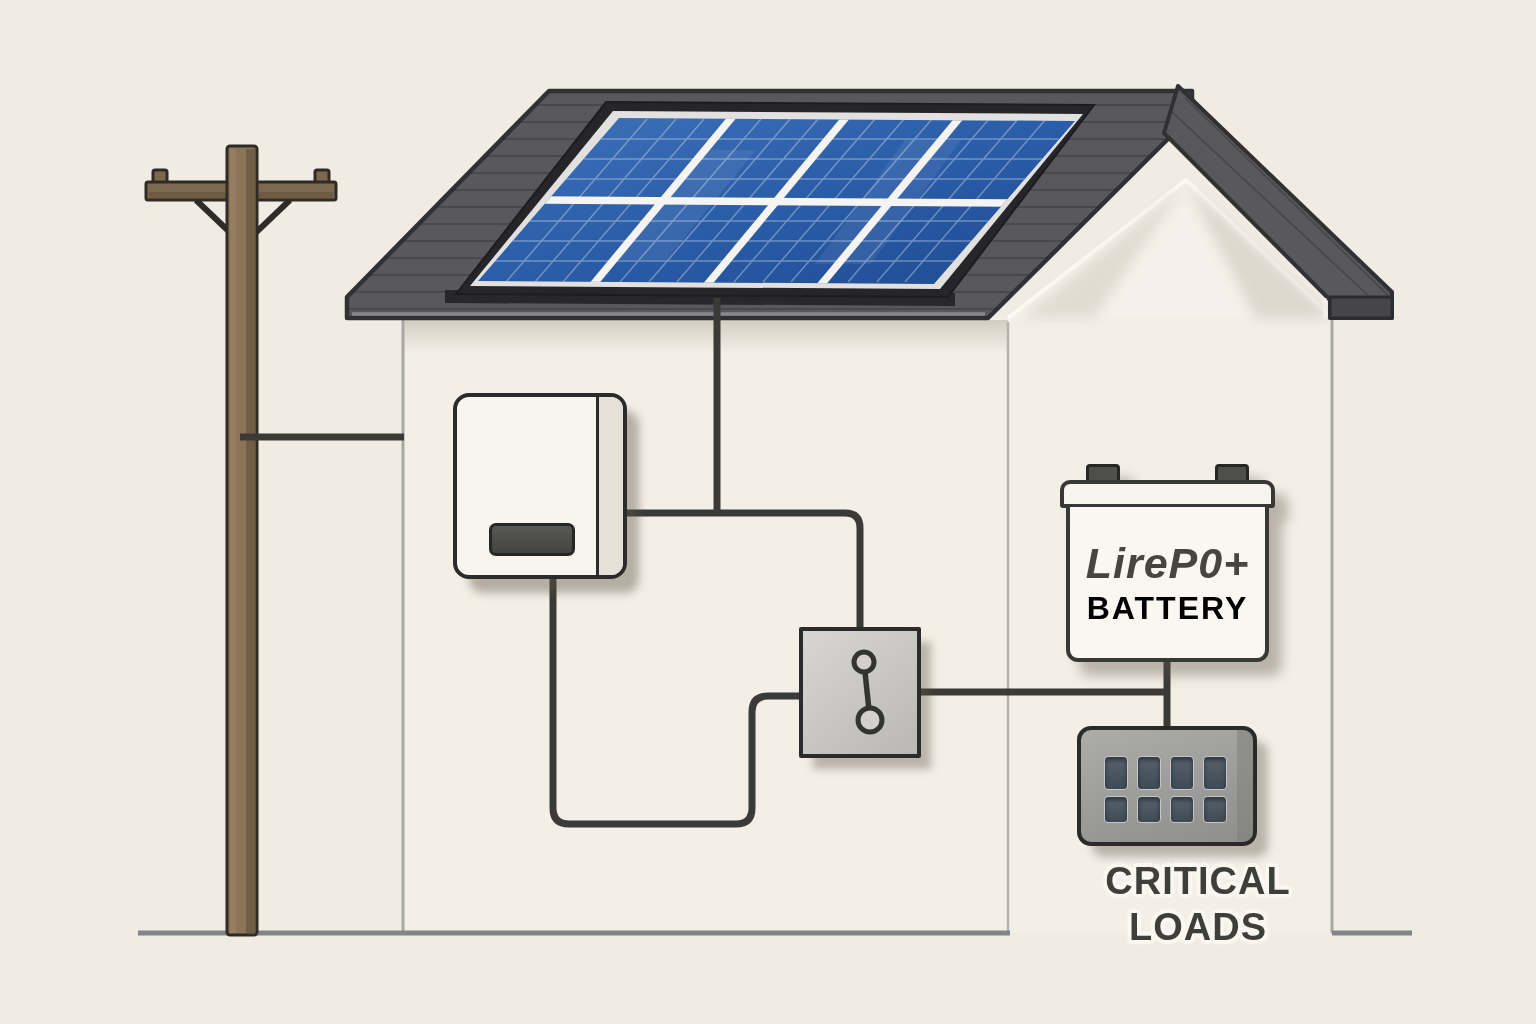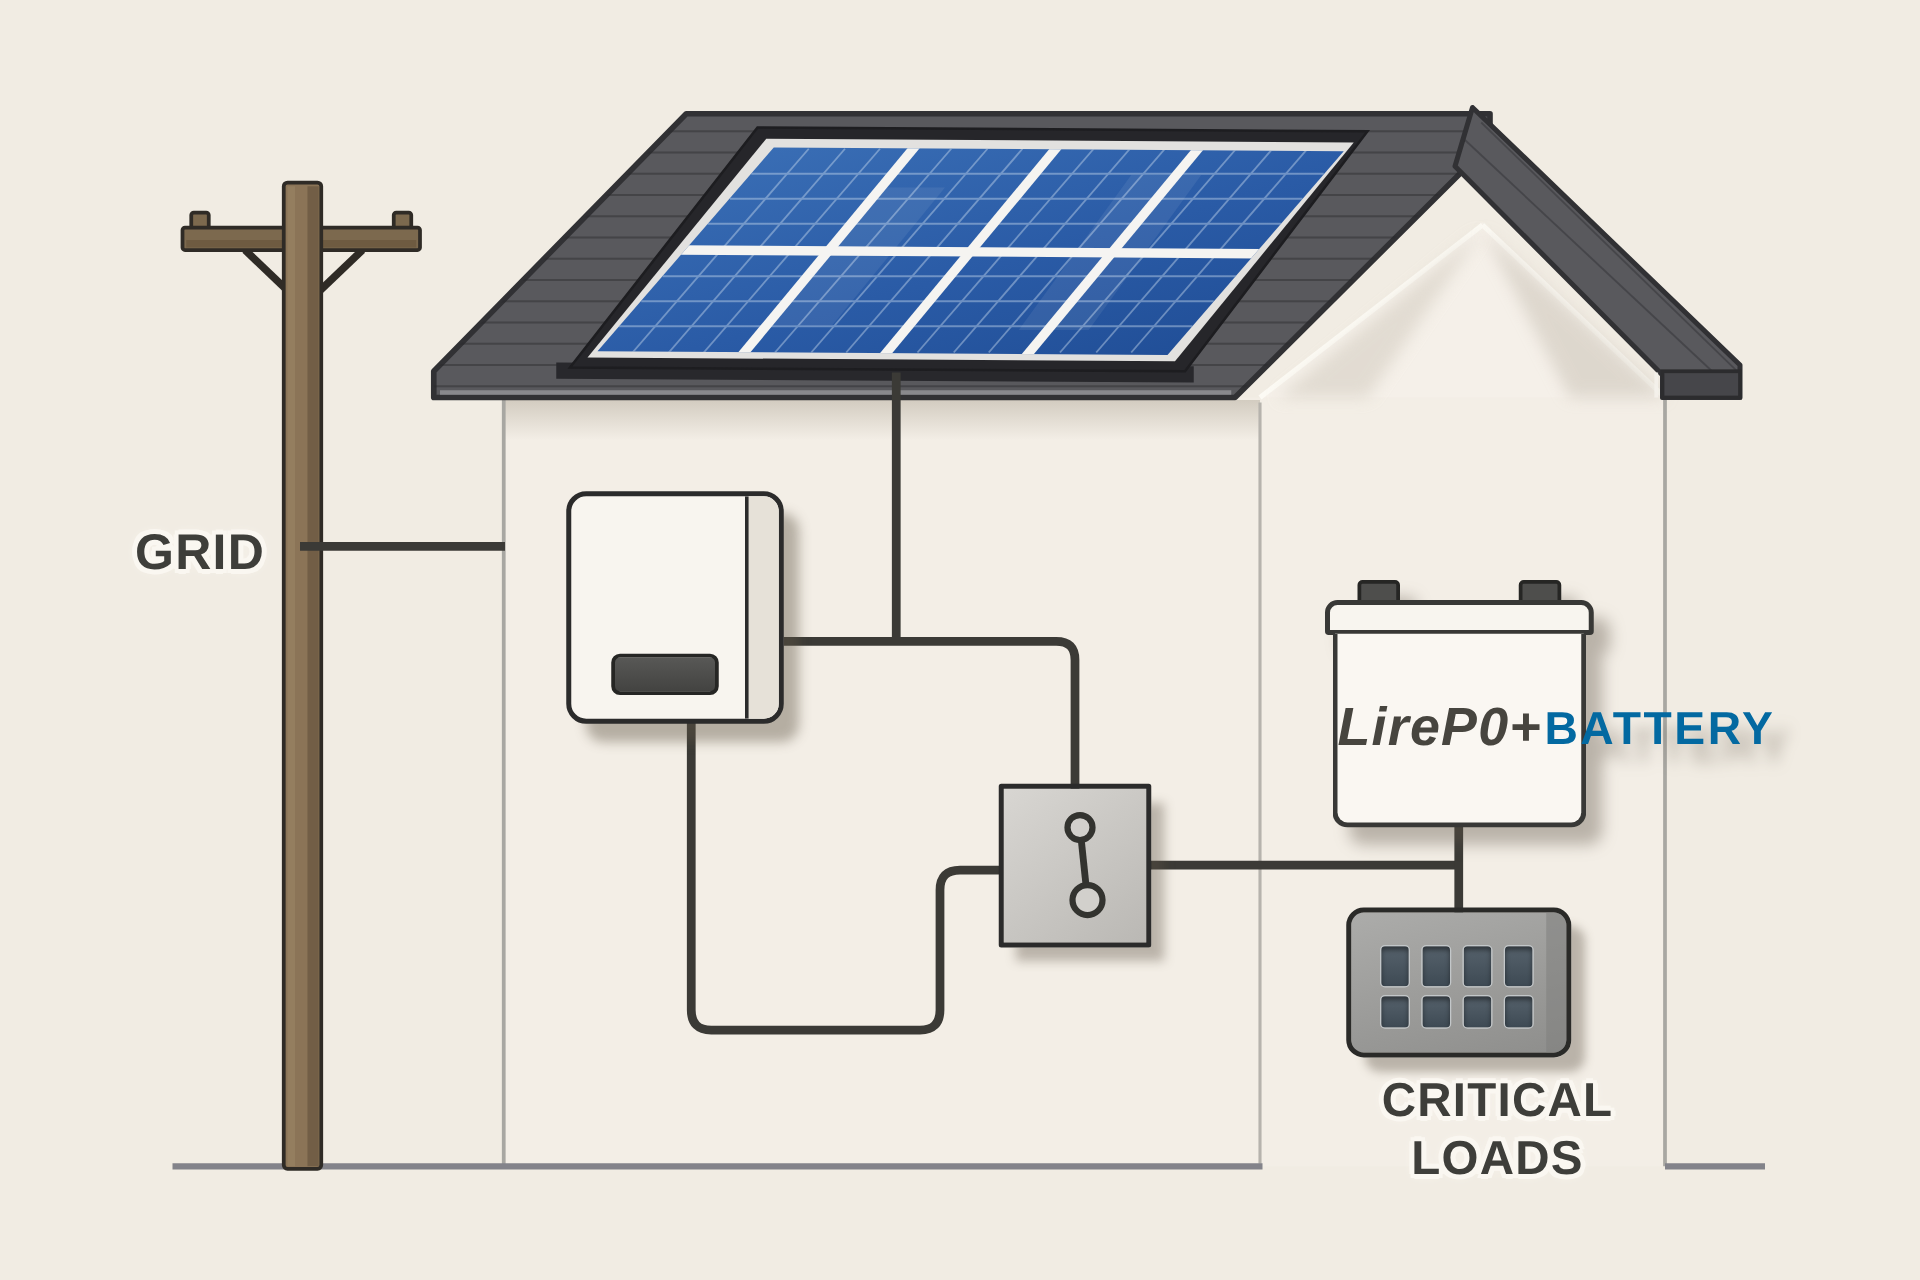--- a/index.html
+++ b/index.html
@@ -35,23 +35,23 @@
   
   .battery{left:1060px;top:464px;width:215px;height:198px;
            filter:drop-shadow(13px 14px 6px rgba(95,85,70,.38));}
   .battery .terminal{position:absolute;top:0;width:34px;height:20px;background:#4e4e4c;
            border:3px solid #262624;border-radius:4px;box-sizing:border-box;}
   .battery .t-left{left:26px;} .battery .t-right{right:26px;}
   .battery .lid{position:absolute;top:16px;left:0;width:100%;height:28px;background:#f8f5ef;
            border:4px solid #383836;border-radius:10px 10px 3px 3px;box-sizing:border-box;}
   .battery .body{position:absolute;top:43px;left:6px;right:6px;bottom:0;background:#faf7f2;
            border:4px solid #383836;border-top:none;border-radius:0 0 12px 12px;
-           display:flex;flex-direction:row;align-items:center;justify-content:space-between;gap:2px;}
+           display:flex;flex-direction:column;align-items:center;justify-content:center;gap:2px;}
   .battery .brand{font-style:italic;font-weight:700;font-size:43px;color:#47453f;letter-spacing:1px;}
-  .battery .word{font-weight:700;font-size:37px;color:#0369a1;letter-spacing:2px;}
+  .battery .word{font-weight:700;font-size:32px;color:#000000;letter-spacing:2px;}
 
   
   .loads{left:1077px;top:726px;width:180px;height:120px;
          background:linear-gradient(165deg,#acacaa,#8e8e8c);
          border:4px solid #2a2a28;border-radius:14px;
          box-shadow:13px 13px 8px -2px rgba(95,85,70,.38);}
   .loads .edge{position:absolute;right:0;top:0;bottom:0;width:16px;background:#7f7f7d;
          opacity:.55;border-radius:0 10px 10px 0;}
   .loads .slots{position:absolute;left:23px;top:26px;display:flex;gap:9px;}
   .loads .col{display:flex;flex-direction:column;gap:6px;}
@@ -235,19 +235,18 @@
         <div class="slot tall"></div>
         <div class="slot short"></div>
       </div>
       <div class="col">
         <div class="slot tall"></div>
         <div class="slot short"></div>
       </div>
     </div>
   </div>
 
-  <div class="label label-grid">GRID</div>
   <div class="label label-loads">
     <span>CRITICAL</span><br>
     <span>LOADS</span>
   </div>
 
 </div>
 
 </body></html>

